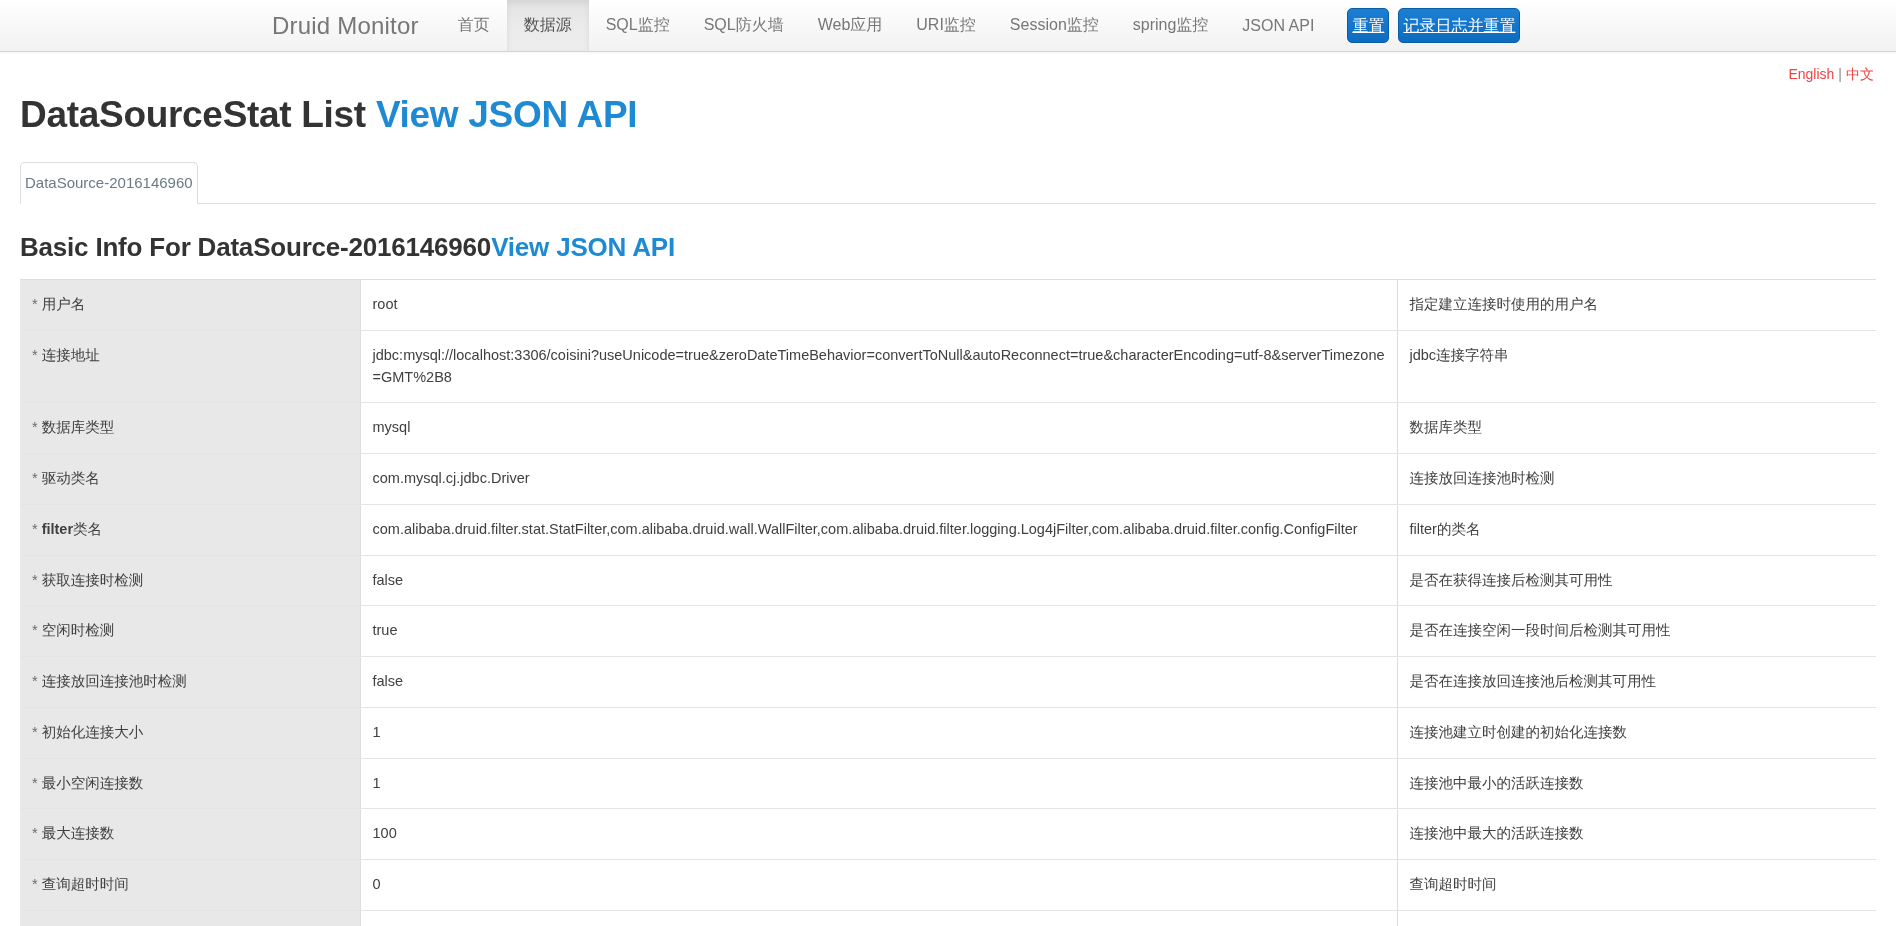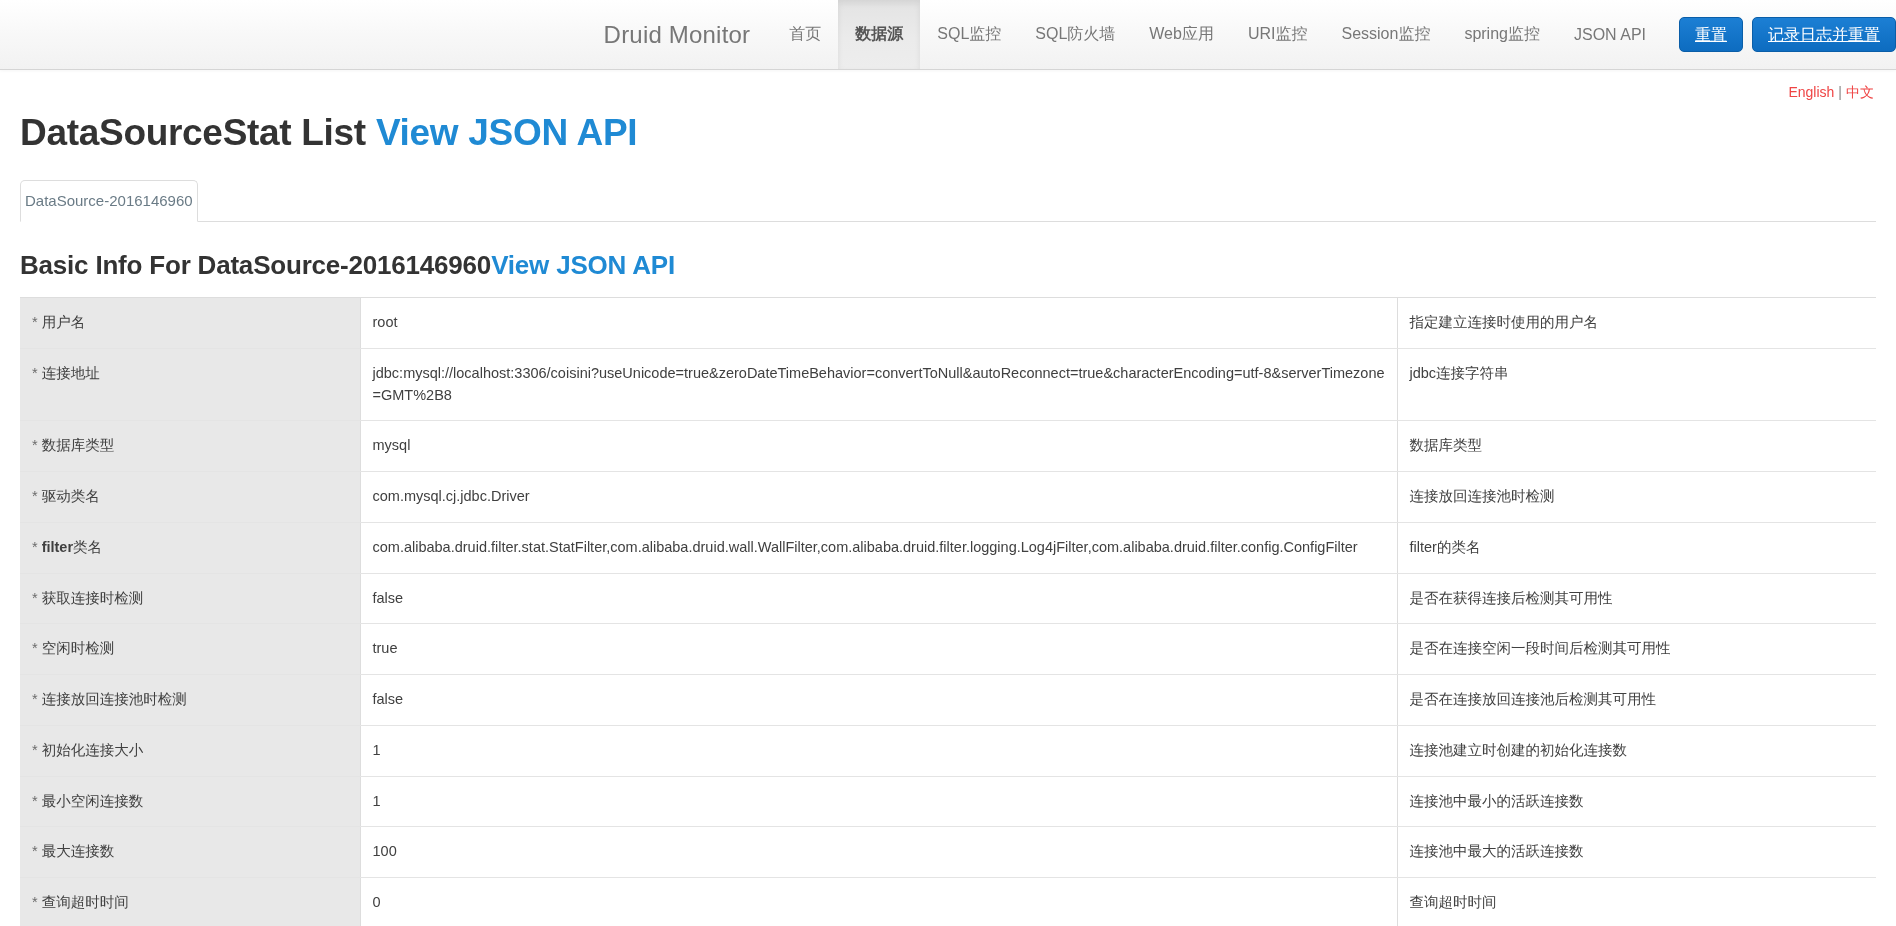--- a/index.html
+++ b/index.html
@@ -6,29 +6,28 @@
   html, body {
     margin: 0; padding: 0;
     width: 1896px;
     background: #ffffff;
     font-family: "Liberation Sans", "DejaVu Sans", sans-serif;
     color: #333333;
   }
 
   
   .navbar {
-    height: 70px;
+    height: 52px;
     background: linear-gradient(to bottom, #ffffff 0%, #f8f8f8 50%, #f2f2f2 100%);
     border-bottom: 1px solid #d5d5d5;
     box-shadow: 0 1px 3px rgba(0,0,0,.045);
     display: flex;
     align-items: stretch;
     padding-left: 272px;
     position: relative;
-    justify-content: flex-end;
   }
   .brand {
     display: flex; align-items: center;
     font-size: 24px;
     color: #777777;
     padding: 0 22px 0 0;
     letter-spacing: .2px;
     font-weight: 400;
     text-decoration: none;
     white-space: nowrap;
@@ -39,34 +38,33 @@
     padding: 4px 17px;
     font-size: 16px;
     color: #777777;
     text-decoration: none;
     white-space: nowrap;
   }
   .nav-item.active {
     background: linear-gradient(to bottom, #e3e3e3 0%, #ebebeb 55%, #ededed 100%);
     color: #555555;
     box-shadow: inset 0 3px 6px rgba(0,0,0,.075);
-    font-weight: bold;
   }
   .nav-buttons {
     display: flex; align-items: center;
     gap: 9px;
     padding-left: 16px;
   }
   .btn-primary {
     background: linear-gradient(to bottom, #1c7fd4 0%, #0d6cc0 100%);
     border: 1px solid #0a5ea8;
     border-radius: 5px;
     color: #ffffff;
     font-size: 16px;
-    padding: 7px 15px;
+    padding: 7px 4px;
     text-decoration: underline;
     cursor: pointer;
     white-space: nowrap;
     line-height: 1.2;
   }
 
   
   .lang-bar {
     text-align: right;
     padding: 14px 22px 0 0;

